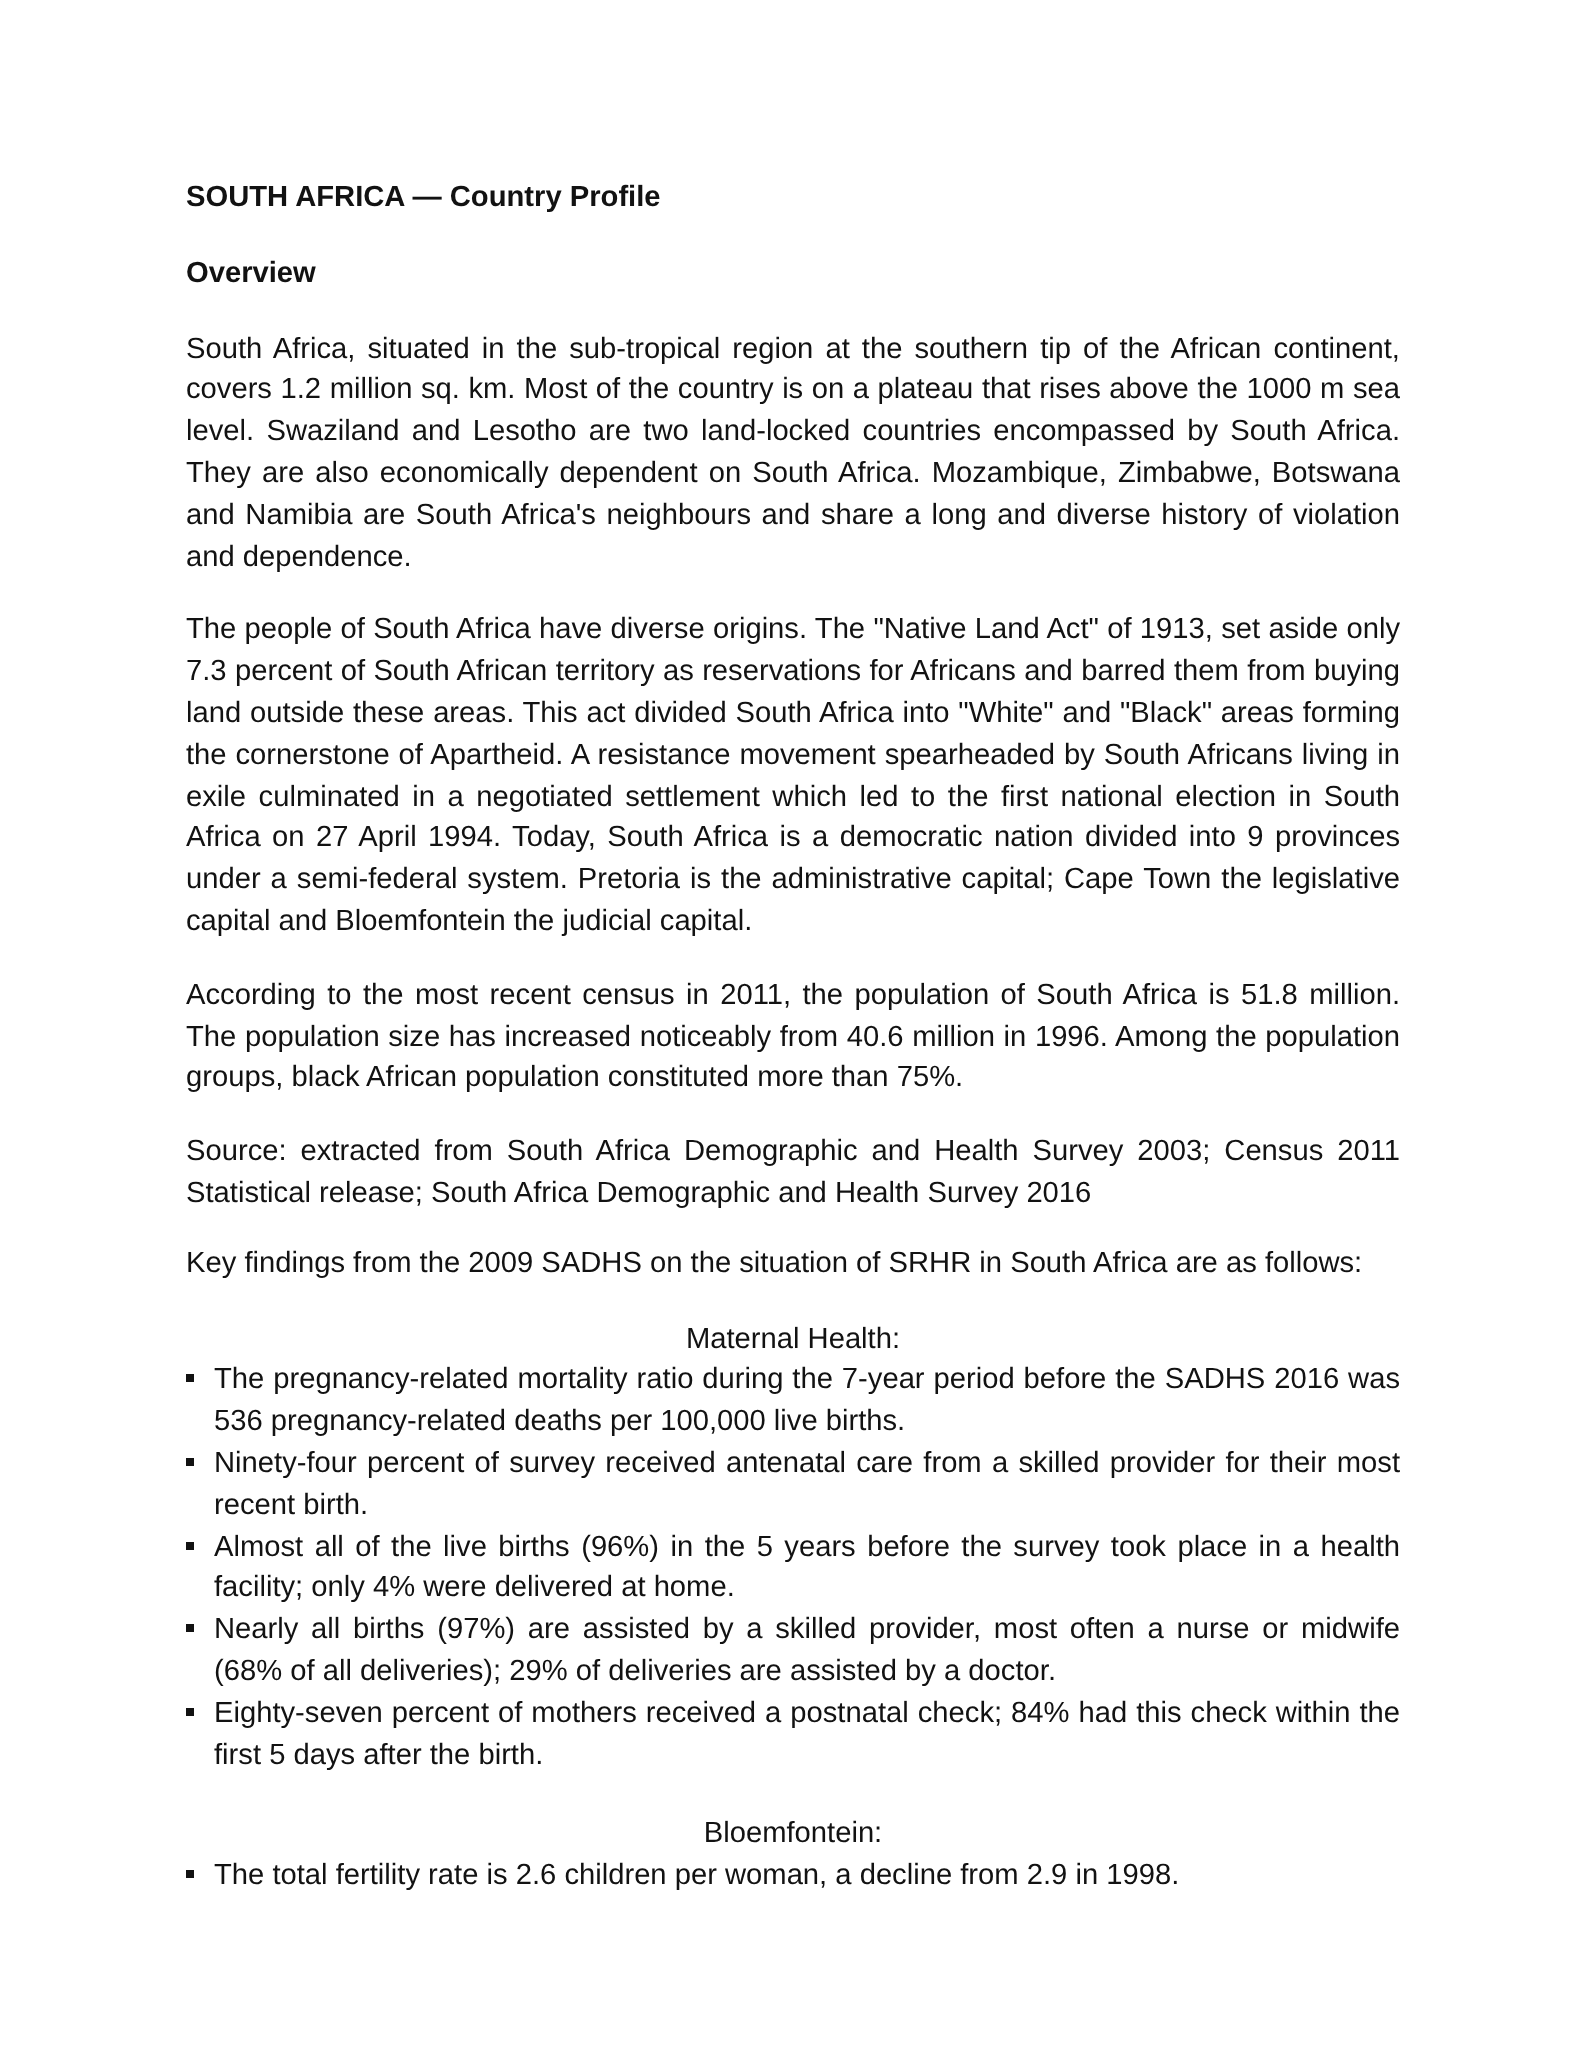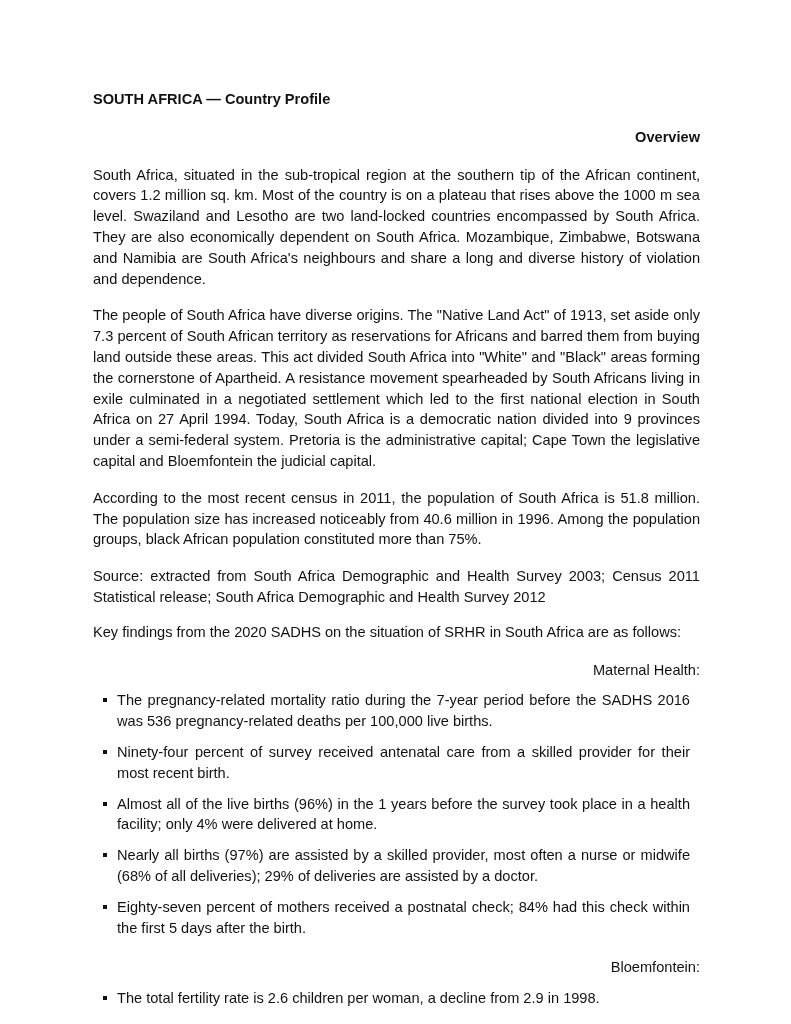--- a/index.html
+++ b/index.html
@@ -25,52 +25,51 @@
     font-size: 14.6px;
     font-weight: bold;
     line-height: 20.8px;
     margin: 0 0 17px 0;
   }
   .section-heading {
     font-size: 14.6px;
     font-weight: bold;
     line-height: 20.8px;
     margin: 0 0 17px 0;
-    text-align: right;
   }
   p.body-text {
     font-size: 14.6px;
     line-height: 20.8px;
     margin: 16px 0 14px 0;
     text-align: justify;
   }
   p.intro-text {
     font-size: 14.6px;
     line-height: 20.8px;
     margin: 0 0 17px 0;
     text-align: left;
   }
   .list-label {
     font-size: 14.6px;
     line-height: 20.8px;
     margin: 0;
-    text-align: right;
+    text-align: center;
   }
   ul.bullet-list {
     list-style: none;
     margin: 0 0 16px 0;
     padding: 0;
   }
   ul.bullet-list li {
     font-size: 14.6px;
     line-height: 20.8px;
     text-align: justify;
     padding-left: 14px;
     text-indent: -14px;
-    margin: 10px;
+    margin: 0;
   }
   ul.bullet-list li::before {
     content: "";
     display: inline-block;
     width: 4px;
     height: 4px;
     background: #121212;
     margin-right: 10px;
     vertical-align: 3px;
   }
@@ -84,31 +83,31 @@
   <h1 class="doc-title">SOUTH AFRICA — Country Profile</h1>
 
   <h2 class="section-heading">Overview</h2>
 
   <p class="body-text">South Africa, situated in the sub-tropical region at the southern tip of the African continent, covers 1.2 million sq. km. Most of the country is on a plateau that rises above the 1000 m sea level. Swaziland and Lesotho are two land-locked countries encompassed by South Africa. They are also economically dependent on South Africa. Mozambique, Zimbabwe, Botswana and Namibia are South Africa's neighbours and share a long and diverse history of violation and dependence.</p>
 
   <p class="body-text">The people of South Africa have diverse origins. The "Native Land Act" of 1913, set aside only 7.3 percent of South African territory as reservations for Africans and barred them from buying land outside these areas. This act divided South Africa into "White" and "Black" areas forming the cornerstone of Apartheid. A resistance movement spearheaded by South Africans living in exile culminated in a negotiated settlement which led to the first national election in South Africa on 27 April 1994. Today, South Africa is a democratic nation divided into 9 provinces under a semi-federal system. Pretoria is the administrative capital; Cape Town the legislative capital and Bloemfontein the judicial capital.</p>
 
   <p class="body-text">According to the most recent census in 2011, the population of South Africa is 51.8 million. The population size has increased noticeably from 40.6 million in 1996. Among the population groups, black African population constituted more than 75%.</p>
 
-  <p class="body-text">Source: extracted from South Africa Demographic and Health Survey 2003; Census 2011 Statistical release; South Africa Demographic and Health Survey 2012</p>
+  <p class="body-text">Source: extracted from South Africa Demographic and Health Survey 2003; Census 2011 Statistical release; South Africa Demographic and Health Survey 2016</p>
 
 
-  <p class="intro-text">Key findings from the 2020 SADHS on the situation of SRHR in South Africa are as follows:</p>
+  <p class="intro-text">Key findings from the 2009 SADHS on the situation of SRHR in South Africa are as follows:</p>
 
   <p class="list-label">Maternal Health:</p>
 
   <ul class="bullet-list">
     <li>The pregnancy-related mortality ratio during the 7-year period before the SADHS 2016 was 536 pregnancy-related deaths per 100,000 live births.</li>
     <li>Ninety-four percent of survey received antenatal care from a skilled provider for their most recent birth.</li>
-    <li>Almost all of the live births (96%) in the 1 years before the survey took place in a health facility; only 4% were delivered at home.</li>
+    <li>Almost all of the live births (96%) in the 5 years before the survey took place in a health facility; only 4% were delivered at home.</li>
     <li>Nearly all births (97%) are assisted by a skilled provider, most often a nurse or midwife (68% of all deliveries); 29% of deliveries are assisted by a doctor.</li>
     <li>Eighty-seven percent of mothers received a postnatal check; 84% had this check within the first 5 days after the birth.</li>
   </ul>
 
   <div class="spacer-sm"></div>
 
   <p class="list-label">Bloemfontein:</p>
 
   <ul class="bullet-list">
     <li>The total fertility rate is 2.6 children per woman, a decline from 2.9 in 1998.</li>

